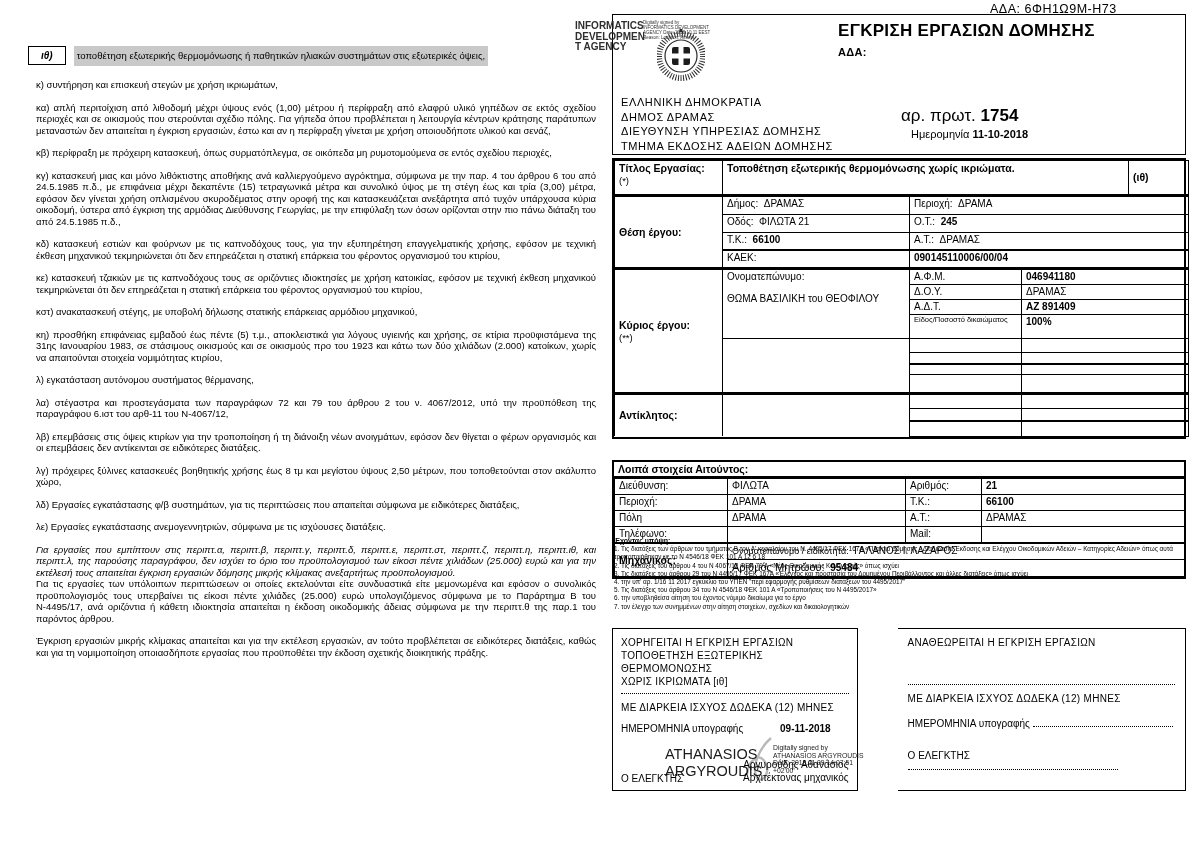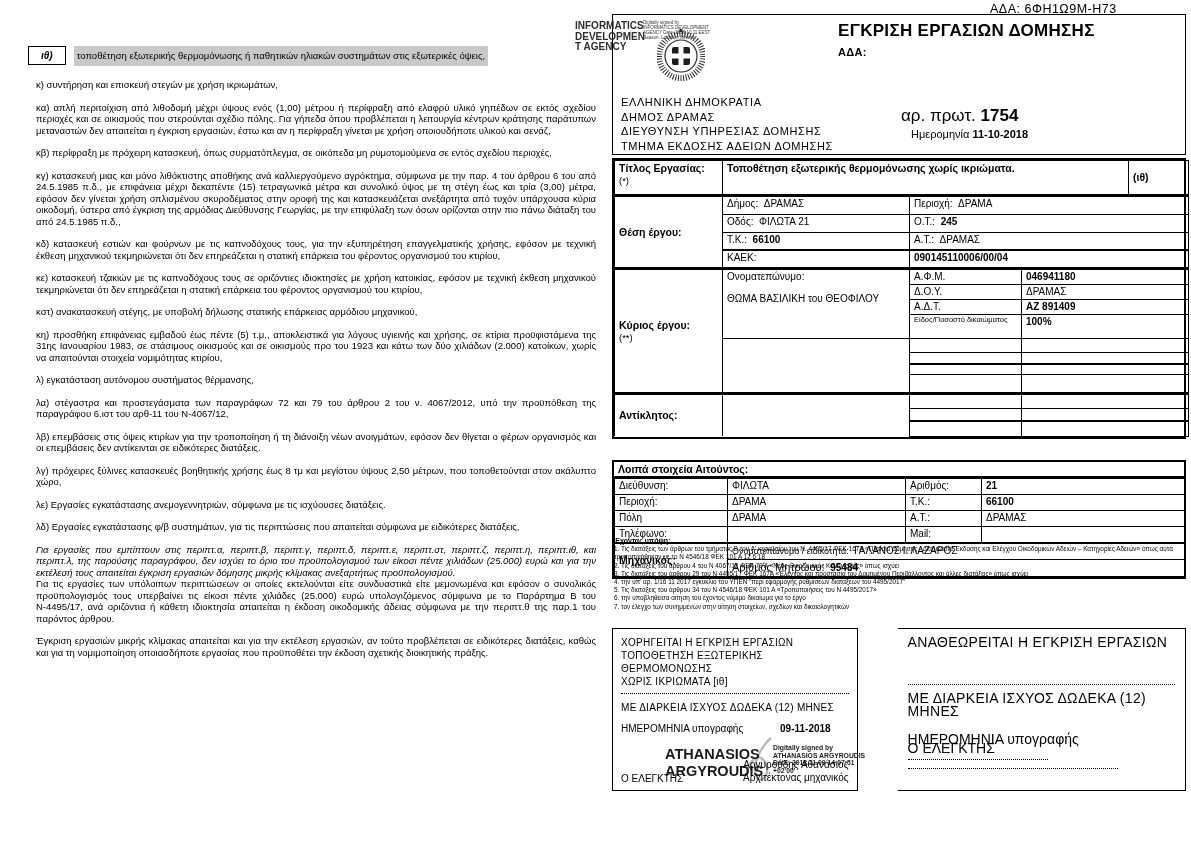--- a/index.html
+++ b/index.html
@@ -41,25 +41,25 @@
   .note { font-weight:normal; font-size:9.5px; }
   .small-lbl { font-size:7.5px; line-height:8px; }
   .applicant-wrap { position:absolute; top:428px; left:0; width:574px; border:2px solid #000;margin-top:32px; }
   .app-title { font-weight:bold; font-size:10.5px; border-bottom:2px solid #000; padding:1px 4px; }
   
   .footnotes { position:absolute; top:537px; left:2px; width:572px; font-size:6.4px; line-height:8.2px; }
   .footnotes .fn-intro { font-weight:bold; font-size:7px; }
   
   .bottom-boxes { position:absolute; top:628px; left:0; width:574px; height:163px; display:flex;gap:40px; }
   .gbox { width:264px; height:163px; border:1.5px solid #000; padding:7px 8px; position:relative; font-size:10px; }
-  .rbox { width:310px; height:163px; border:1.5px solid #000; border-left:none; padding:7px 10px; position:relative; font-size:14px; }
+  .rbox { width:310px; height:163px; border:1.5px solid #000; border-left:none; padding:7px 10px; position:relative; font-size:10px; }
   .cap { letter-spacing:.3px; line-height:13px; }
   .dotline { border-bottom:1.6px dotted #000; height:6px; margin-bottom:7px; }
   .fill-dots { display:inline-block; border-bottom:1.6px dotted #000; height:9px; }
-  .sig-wrap { position:relative; height:58px; margin-top:4px;font-weight:bold; }
+  .sig-wrap { position:relative; height:58px; margin-top:4px; }
   .sig-name { position:absolute; left:44px; top:8px; font-size:14.5px; line-height:17px; color:#1a1a1a; white-space:nowrap; }
   .sig-swirl { position:absolute; left:120px; top:-4px; }
   .sig-details { position:absolute; left:152px; top:6px; width:95px; font-size:6.8px; line-height:7.6px; color:#222; }
   .inspector-row { position:absolute; bottom:6px; left:8px; right:8px; display:flex; justify-content:space-between; align-items:flex-end; }
   .insp-names { text-align:center; font-size:10px; line-height:13px; }
 </style>
 </head>
 <body>
 
 <div class="page">
@@ -76,22 +76,22 @@
     <p>κβ) περίφραξη με πρόχειρη κατασκευή, όπως συρματόπλεγμα, σε οικόπεδα μη ρυμοτομούμενα σε εντός σχεδίου περιοχές,</p>
     <p>κγ) κατασκευή μιας και μόνο λιθόκτιστης αποθήκης ανά καλλιεργούμενο αγρόκτημα, σύμφωνα με την παρ. 4 του άρθρου 6 του από 24.5.1985 π.δ., με επιφάνεια μέχρι δεκαπέντε (15) τετραγωνικά μέτρα και συνολικό ύψος με τη στέγη έως και τρία (3,00) μέτρα, εφόσον δεν γίνεται χρήση οπλισμένου σκυροδέματος στην οροφή της και κατασκευάζεται ανεξάρτητα από τυχόν υπάρχουσα κύρια οικοδομή, ύστερα από έγκριση της αρμόδιας Διεύθυνσης Γεωργίας, με την επιφύλαξη των όσων ορίζονται στην πιο πάνω διάταξη του από 24.5.1985 π.δ.,</p>
     <p>κδ) κατασκευή εστιών και φούρνων με τις καπνοδόχους τους, για την εξυπηρέτηση επαγγελματικής χρήσης, εφόσον με τεχνική έκθεση μηχανικού τεκμηριώνεται ότι δεν επηρεάζεται η στατική επάρκεια του φέροντος οργανισμού του κτιρίου,</p>
     <p>κε) κατασκευή τζακιών με τις καπνοδόχους τους σε οριζόντιες ιδιοκτησίες με χρήση κατοικίας, εφόσον με τεχνική έκθεση μηχανικού τεκμηριώνεται ότι δεν επηρεάζεται η στατική επάρκεια του φέροντος οργανισμού του κτιρίου,</p>
     <p>κστ) ανακατασκευή στέγης, με υποβολή δήλωσης στατικής επάρκειας αρμόδιου μηχανικού,</p>
     <p>κη) προσθήκη επιφάνειας εμβαδού έως πέντε (5) τ.μ., αποκλειστικά για λόγους υγιεινής και χρήσης, σε κτίρια προϋφιστάμενα της 31ης Ιανουαρίου 1983, σε στάσιμους οικισμούς και σε οικισμούς προ του 1923 και κάτω των δύο χιλιάδων (2.000) κατοίκων, χωρίς να απαιτούνται στοιχεία νομιμότητας κτιρίου,</p>
     <p>λ) εγκατάσταση αυτόνομου συστήματος θέρμανσης,</p>
     <p>λα) στέγαστρα και προστεγάσματα των παραγράφων 72 και 79 του άρθρου 2 του ν. 4067/2012, υπό την προϋπόθεση της παραγράφου 6.ιστ του αρθ-11 του Ν-4067/12,</p>
     <p>λβ) επεμβάσεις στις όψεις κτιρίων για την τροποποίηση ή τη διάνοιξη νέων ανοιγμάτων, εφόσον δεν θίγεται ο φέρων οργανισμός και οι επεμβάσεις δεν αντίκεινται σε ειδικότερες διατάξεις.</p>
     <p>λγ) πρόχειρες ξύλινες κατασκευές βοηθητικής χρήσης έως 8 τμ και μεγίστου ύψους 2,50 μέτρων, που τοποθετούνται στον ακάλυπτο χώρο,</p>
+    <p>λδ) Εργασίες εγκατάστασης φ/β συστημάτων, για τις περιπτώσεις που απαιτείται σύμφωνα με ειδικότερες διατάξεις,</p>
     <p>λε) Εργασίες εγκατάστασης ανεμογεννητριών, σύμφωνα με τις ισχύουσες διατάξεις.</p>
-    <p>λδ) Εργασίες εγκατάστασης φ/β συστημάτων, για τις περιπτώσεις που απαιτείται σύμφωνα με ειδικότερες διατάξεις,</p>
 
     <p class="para-tight">Για εργασίες που εμπίπτουν στις περιπτ.α, περιπτ.β, περιπτ.γ, περιπτ.δ, περιπτ.ε, περιπτ.στ, περιπτ.ζ, περιπτ.η, περιπτ.ιθ, και περιπτ.λ, της παρούσης παραγράφου, δεν ισχύει το όριο του προϋπολογισμού των είκοσι πέντε χιλιάδων (25.000) ευρώ και για την εκτέλεσή τους απαιτείται έγκριση εργασιών δόμησης μικρής κλίμακας ανεξαρτήτως προϋπολογισμού.</p>
     <p>Για τις εργασίες των υπόλοιπων περιπτώσεων οι οποίες εκτελούνται είτε συνδυαστικά είτε μεμονωμένα και εφόσον ο συνολικός προϋπολογισμός τους υπερβαίνει τις είκοσι πέντε χιλιάδες (25.000) ευρώ υπολογιζόμενος σύμφωνα με το Παράρτημα Β του Ν-4495/17, ανά οριζόντια ή κάθετη ιδιοκτησία απαιτείται η έκδοση οικοδομικής άδειας σύμφωνα με την περιπτ.θ της παρ.1 του παρόντος άρθρου.</p>
     <p>Έγκριση εργασιών μικρής κλίμακας απαιτείται και για την εκτέλεση εργασιών, αν τούτο προβλέπεται σε ειδικότερες διατάξεις, καθώς και για τη νομιμοποίηση οποιασδήποτε εργασίας που προϋποθέτει την έκδοση σχετικής διοικητικής πράξης.</p>
   </div>
 
   <div class="right-panel">
 
     <div class="ada-top">ΑΔΑ: 6ΦΗ1Ω9Μ-Η73</div>
 

